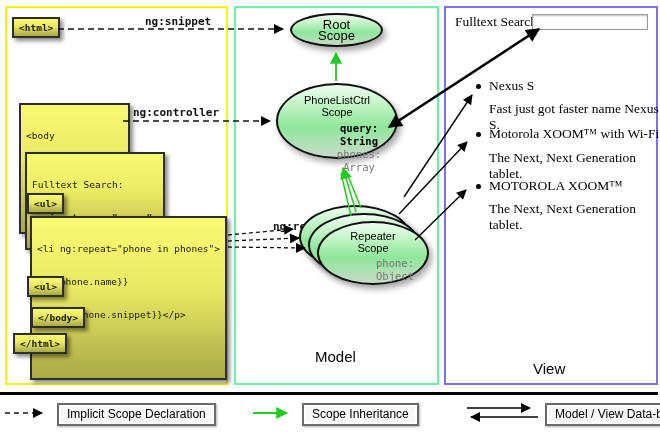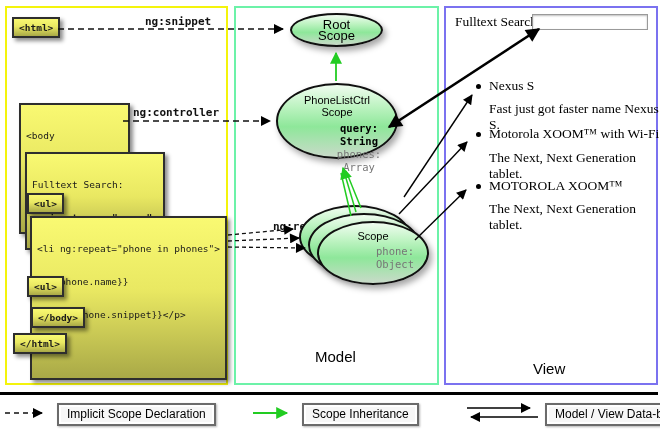--- a/index.html
+++ b/index.html
@@ -85,20 +85,21 @@
   <div class="scope" style="left:276px;top:83px;width:122px;height:76px;padding-top:9px;">
     <div class="scope-title">PhoneListCtrl</div>
     <div class="scope-title">Scope</div>
     <div class="scope-prop prop-em" style="margin-top:4px;">query: String</div>
     <div class="scope-prop prop-gray">phones: Array</div>
   </div>
 
   <div class="scope" style="left:299px;top:205px;width:112px;height:64px;"></div>
   <div class="scope" style="left:308px;top:213px;width:112px;height:64px;"></div>
   <div class="scope" style="left:317px;top:221px;width:112px;height:64px;padding-top:7px;">
+    <div class="scope-title">Repeater</div>
     <div class="scope-title">Scope</div>
     <div class="scope-prop prop-gray" style="margin-top:3px;">phone: Object</div>
   </div>
 
   <div class="serif" style="left:455px;top:14px;">Fulltext Search:</div>
   <input id="search-input" type="text" value="" style="">
 
   <div class="bullet" style="left:476px;top:84px;"></div>
   <div class="serif" style="left:489px;top:78px;">Nexus S</div>
   <div class="serif" style="left:489px;top:101px;">Fast just got faster name Nexus S.</div>

